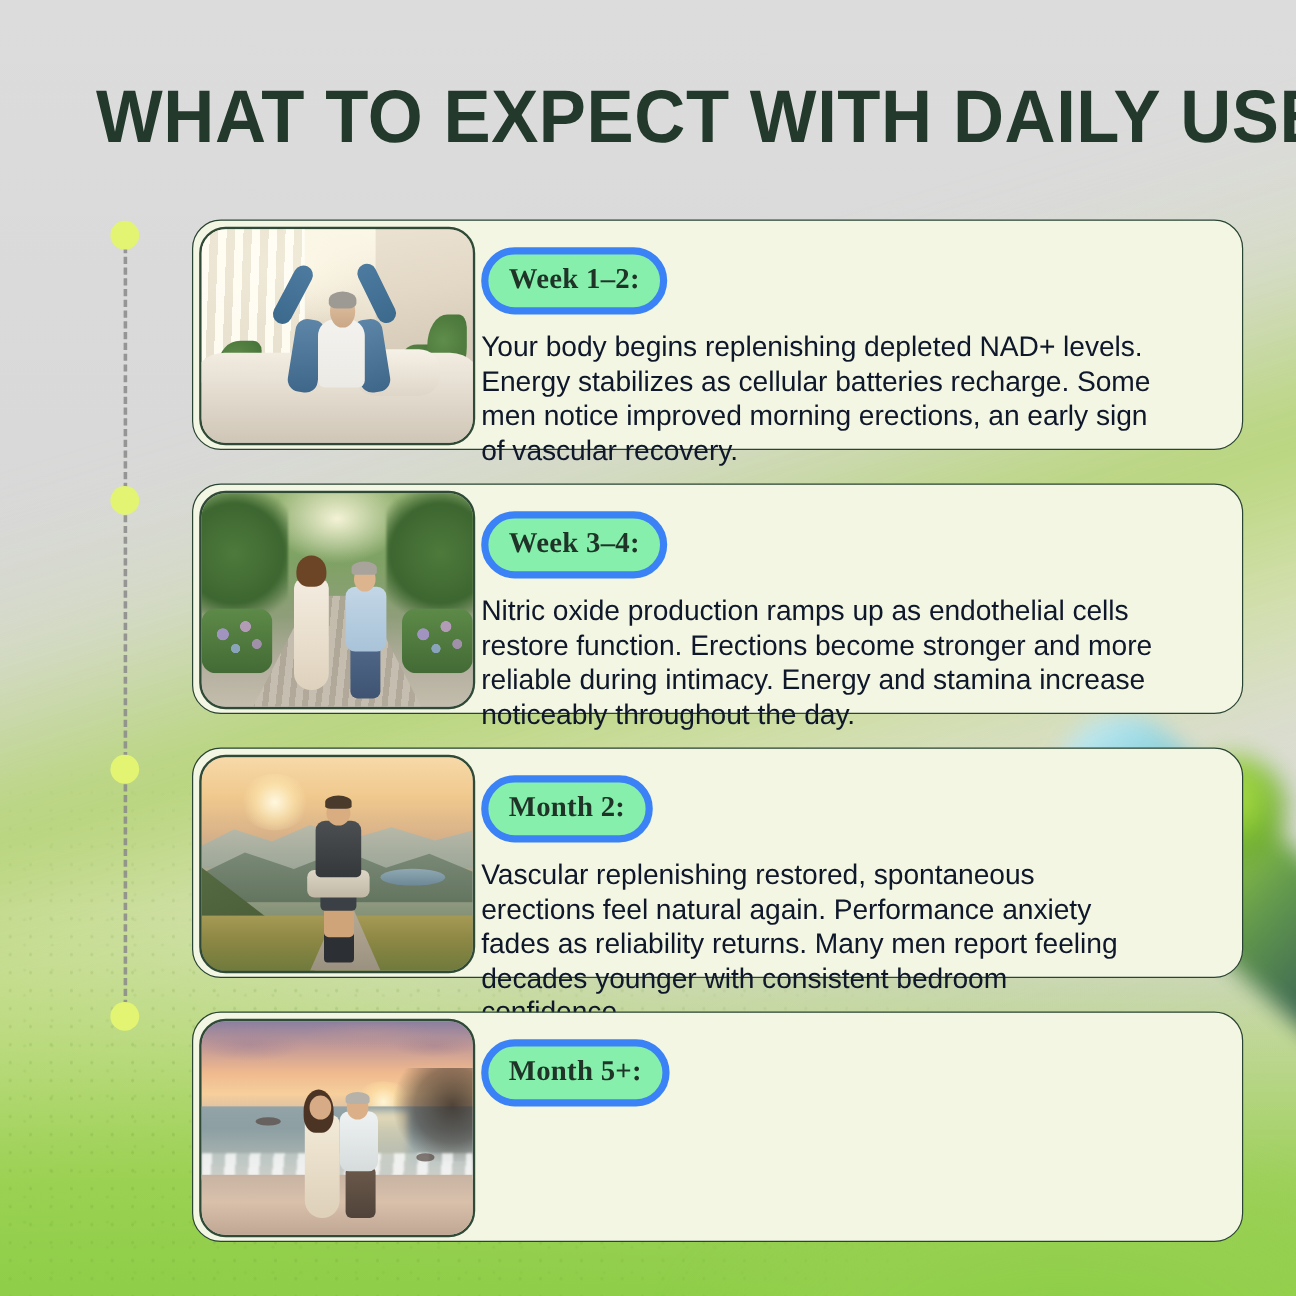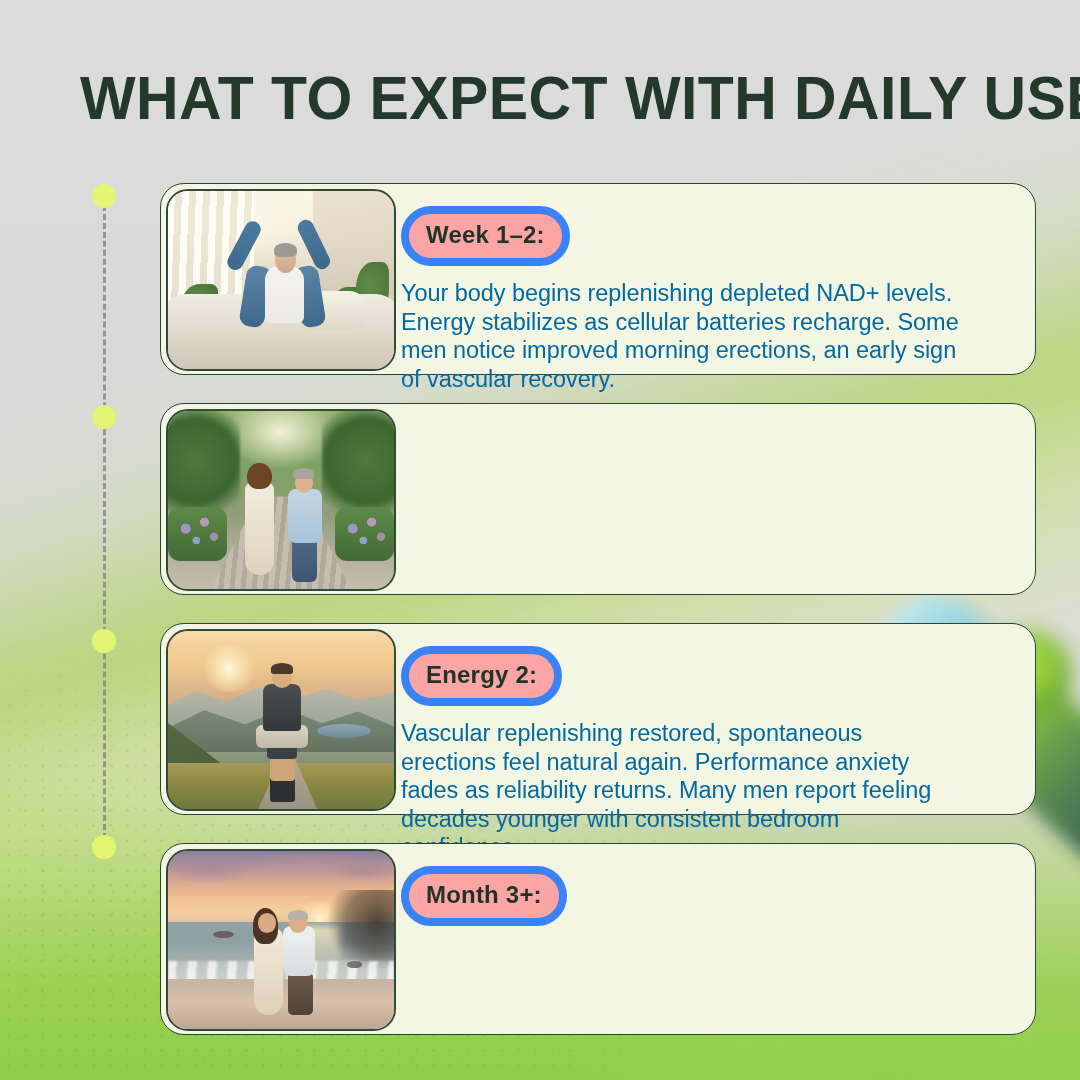--- a/index.html
+++ b/index.html
@@ -246,36 +246,37 @@
   }
   .thumb-art { position: absolute; inset: 0; }
 
   .card-body {
     flex: 1 1 auto;
     padding: 22px 34px 20px 0;
   }
 
   .badge {
     display: inline-block;
-    border: 8px solid #3b82f6;
+    border: 6px solid #3b82f6;
     border-radius: 40px;
-    background: #fca5a5;
+    background: #86efac;
     color: #1f3327;
     font-size: 24px;
     font-weight: 700;
     line-height: 1;
     padding: 9px 17px 11px 17px;
     letter-spacing: 0.2px;
+    font-family: Liberation Serif, serif;
   }
 
   .card-text {
     margin-top: 13px;
     font-size: 23.5px;
     line-height: 28.5px;
-    color: #0369a1;
+    color: #0f172a;
     letter-spacing: -0.05px;
     max-width: 560px;
   }
 
   
   
   .art-bedroom {
     background:
       radial-gradient(ellipse 55% 45% at 30% 18%, rgba(255,250,232,0.95) 0%, rgba(255,248,225,0) 62%),
       linear-gradient(170deg, #efe6d6 0%, #e3d8c6 38%, #d7ccba 60%, #cfc4b2 100%);
@@ -609,20 +610,24 @@
         <div class="w-dress"></div>
         <div class="w-head"></div>
         <div class="w-hair"></div>
         <div class="m-pants"></div>
         <div class="m-shirt"></div>
         <div class="m-head"></div>
         <div class="m-hair"></div>
       </div>
     </div>
     <div class="card-inner-offset"></div>
+    <div class="card-body">
+      <div class="badge">Week 3–4:</div>
+      <div class="card-text">Nitric oxide production ramps up as endothelial cells restore function. Erections become stronger and more reliable during intimacy. Energy and stamina increase noticeably throughout the day.</div>
+    </div>
   </div>
 
   <div class="card" style="top:623px;height:192px">
     <div class="card-thumb">
       <div class="thumb-art art-mountain">
         <div class="sun"></div>
         <div class="ridge-far"></div>
         <div class="ridge-mid"></div>
         <div class="lake"></div>
         <div class="slope-l"></div>
@@ -632,21 +637,21 @@
         <div class="h-legs"></div>
         <div class="h-shorts"></div>
         <div class="h-tie"></div>
         <div class="h-shirt"></div>
         <div class="h-head"></div>
         <div class="h-hair"></div>
       </div>
     </div>
     <div class="card-inner-offset"></div>
     <div class="card-body">
-      <div class="badge">Energy 2:</div>
+      <div class="badge">Month 2:</div>
       <div class="card-text">Vascular replenishing restored, spontaneous erections feel natural again. Performance anxiety fades as reliability returns. Many men report feeling decades younger with consistent bedroom confidence.</div>
     </div>
   </div>
 
   <div class="card" style="top:843px;height:192px">
     <div class="card-thumb">
       <div class="thumb-art art-beach">
         <div class="clouds"></div>
         <div class="sun"></div>
         <div class="sea"></div>
@@ -660,17 +665,17 @@
         <div class="b-whair"></div>
         <div class="b-whead"></div>
         <div class="b-mpants"></div>
         <div class="b-mshirt"></div>
         <div class="b-mhead"></div>
         <div class="b-mhair"></div>
       </div>
     </div>
     <div class="card-inner-offset"></div>
     <div class="card-body">
-      <div class="badge">Month 3+:</div>
+      <div class="badge">Month 5+:</div>
     </div>
   </div>
 
 </div>
 
 </body></html>

